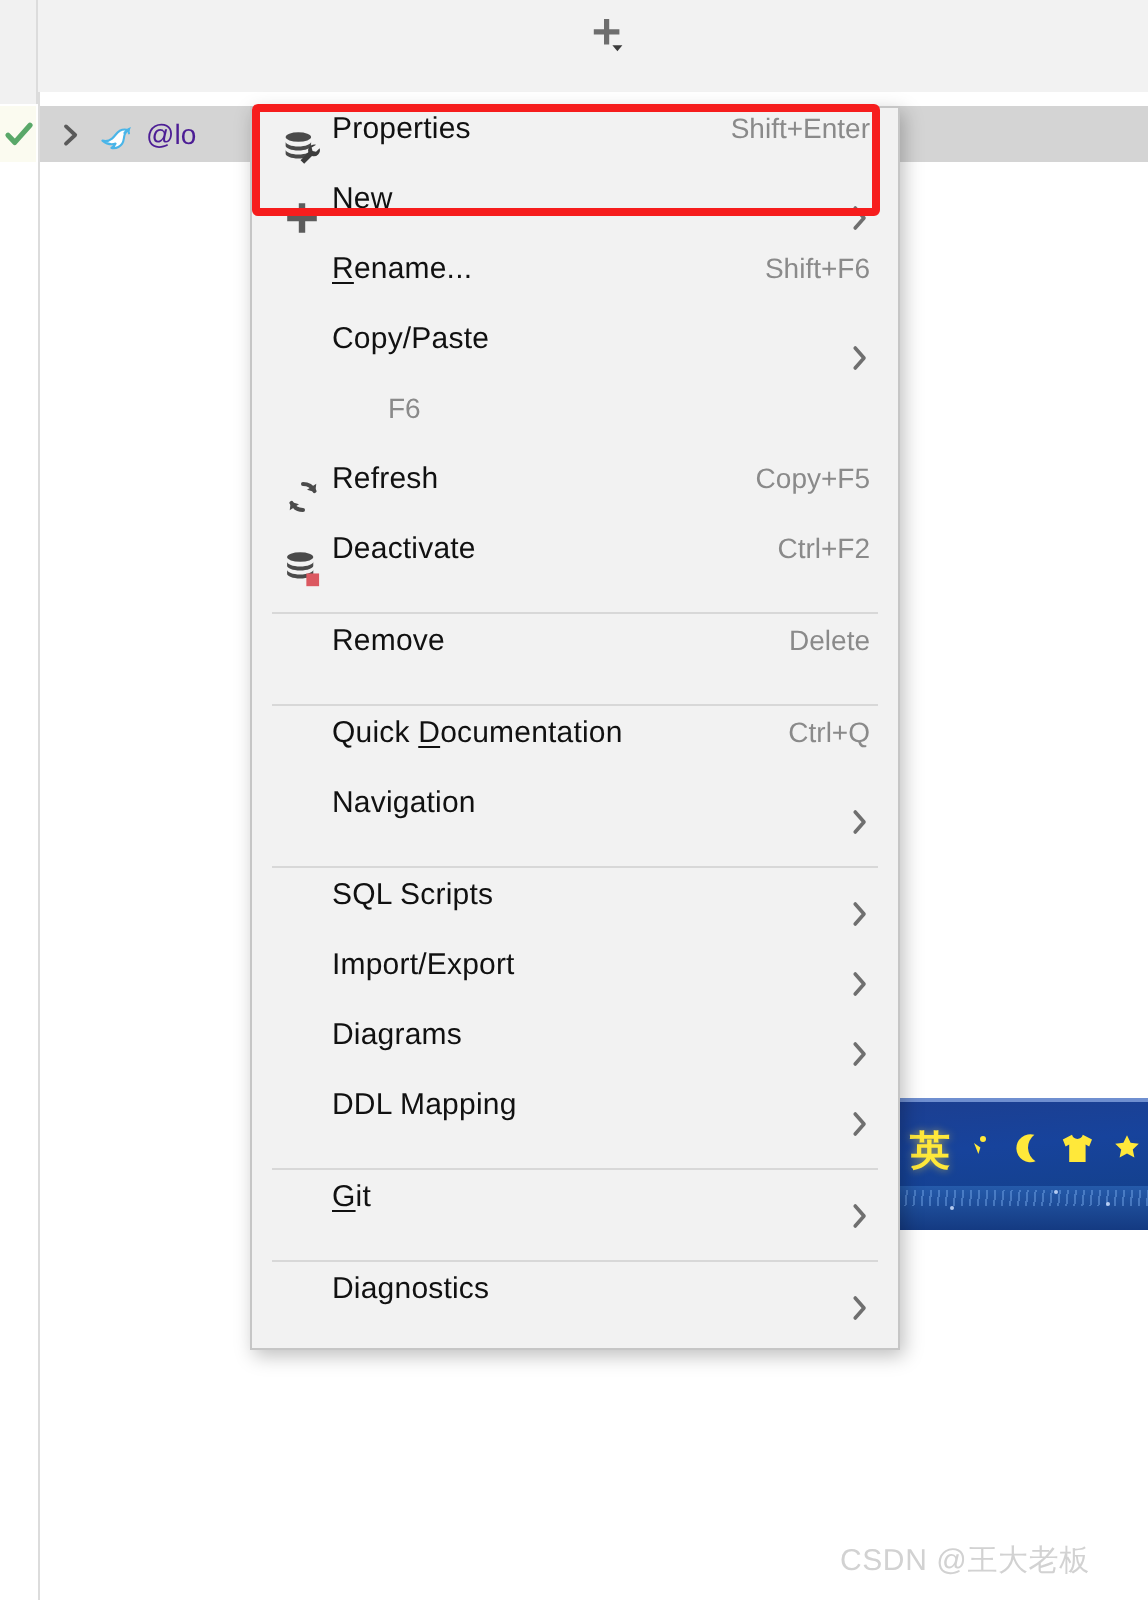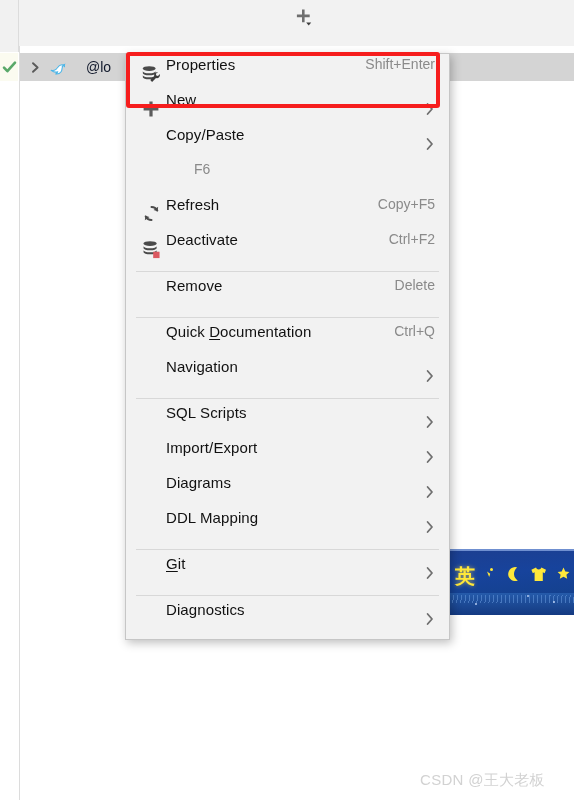--- a/index.html
+++ b/index.html
@@ -95,23 +95,23 @@
     margin-left: 4px;
   }
   .tree-dolphin {
     width: 22px;
     display: flex;
     align-items: center;
     justify-content: center;
   }
   .tree-label {
     font-size: 14px;
-    color: #0f172a;
+    color: #4c1d95;
     white-space: nowrap;
-    margin-left: 18px;
+    margin-left: 5px;
   }
 
   
   .banner {
     position: absolute;
     left: 447px; top: 549px;
     width: 127px; height: 66px;
     background: linear-gradient(175deg, #1c3f91 0%, #17439c 35%, #14418f 70%, #123877 100%);
     border-top: 2px solid #6f8fd0;
     border-left: 2px solid #6f8fd0;
@@ -426,20 +426,25 @@
         </span>
         <span class="mi-label">New</span>
         <span class="mi-arrow">
           <svg width="10" height="14" viewBox="0 0 10 14">
             <path d="M2.6 2l4.4 5-4.4 5" fill="none" stroke="#6f6f6f" stroke-width="1.8" stroke-linecap="round" stroke-linejoin="round"></path>
           </svg>
         </span>
       </div>
       <div class="mi">
         <span class="mi-icon"></span>
+        <span class="mi-label"><u>R</u>ename...</span>
+        <span class="mi-accel">Shift+F6</span>
+      </div>
+      <div class="mi">
+        <span class="mi-icon"></span>
         <span class="mi-label">Copy/Paste</span>
         <span class="mi-arrow">
           <svg width="10" height="14" viewBox="0 0 10 14">
             <path d="M2.6 2l4.4 5-4.4 5" fill="none" stroke="#6f6f6f" stroke-width="1.8" stroke-linecap="round" stroke-linejoin="round"></path>
           </svg>
         </span>
       </div>
       <div class="mi">
         <span class="mi-icon"></span>
         <span class="mi-accel">F6</span>

